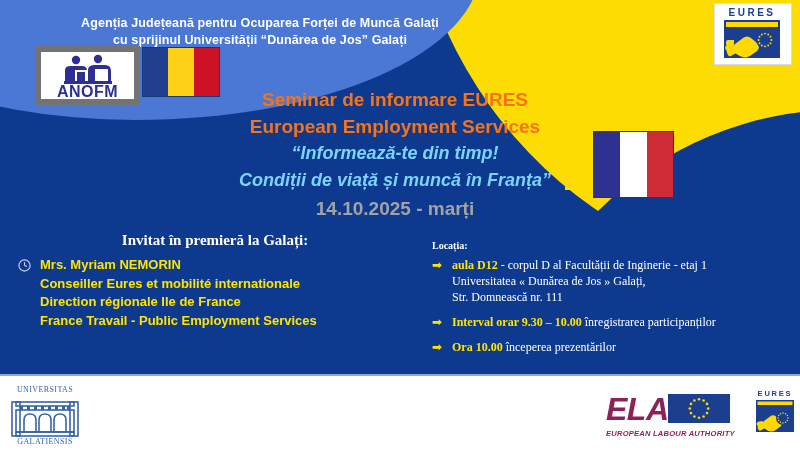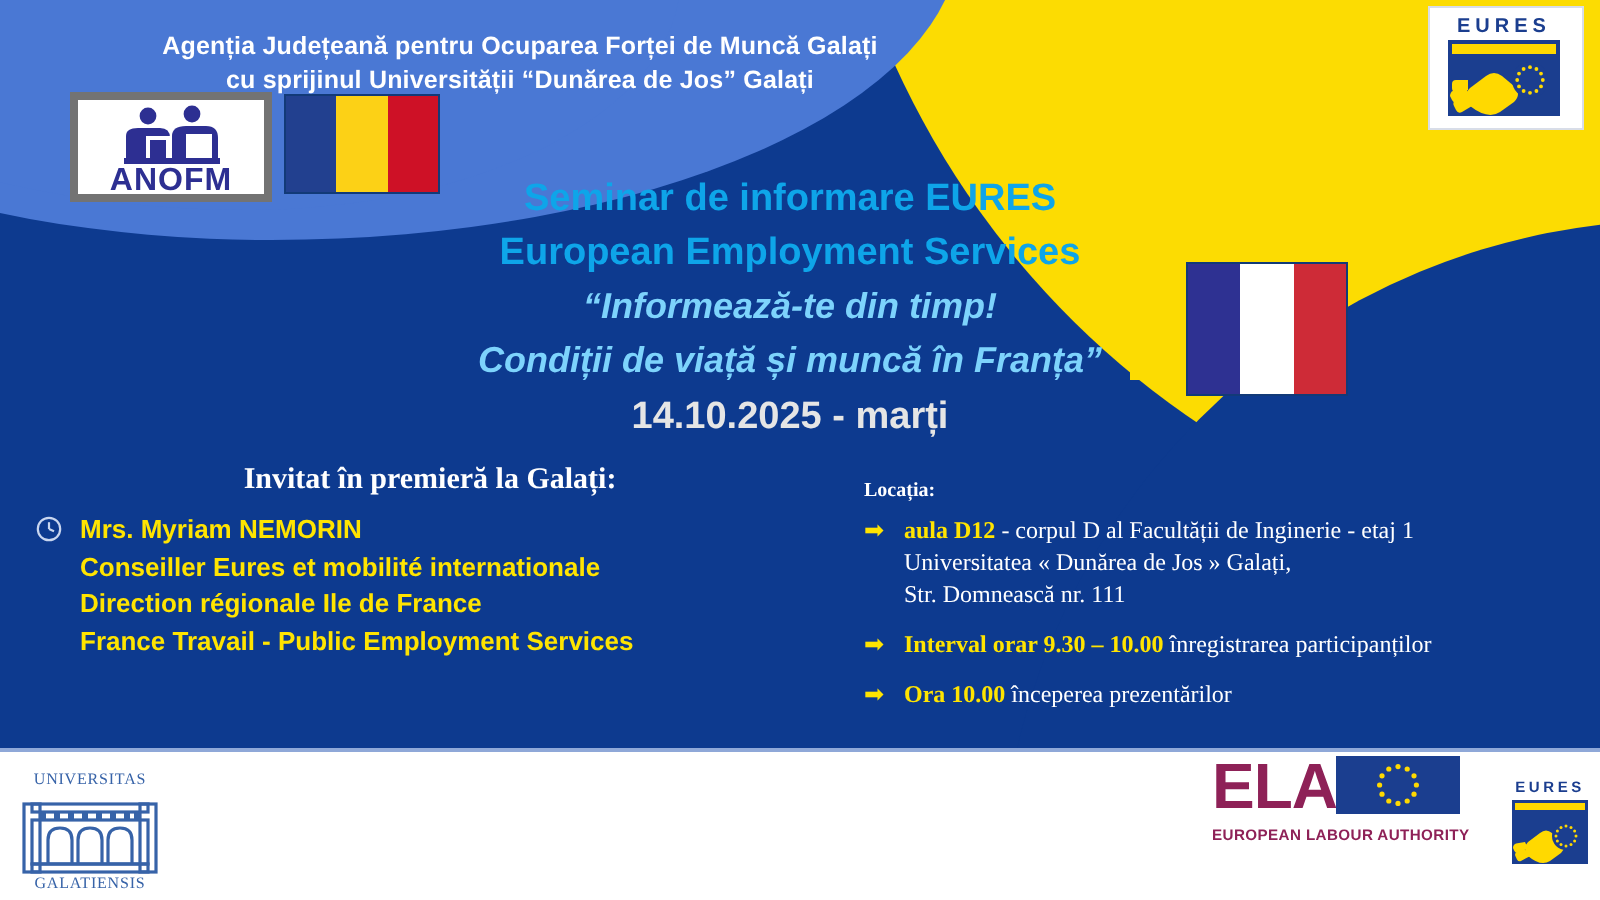--- a/index.html
+++ b/index.html
@@ -71,21 +71,21 @@
     font-size:12.5px;
     line-height:17px;
     letter-spacing:.1px;
     margin-top:11px;
   }
   
   .anofm{
     position:absolute;z-index:10;
     left:35px;top:46px;width:93px;height:47px;
     background:#ffffff;
-    border:4px solid #737373;
+    border:6px solid #737373;
     overflow:hidden;
   }
   .anofm svg{display:block;}
   .roflag{
     position:absolute;z-index:10;
     left:142px;top:47px;width:76px;height:48px;
     display:flex;border:1px solid #123a78;
   }
   .roflag i{display:block;height:100%;flex:1;}
   .frflag{
@@ -100,27 +100,27 @@
     background:#ffffff;
     border:1px solid #d8dde8;
   }
   
   .title-wrap{
     position:absolute;z-index:10;
     left:180px;top:86px;width:430px;
     text-align:center;
   }
   .t1,.t2{
-    color:#0ea5e9;font-weight:bold;font-size:19px;line-height:27px;
+    color:#f97316;font-weight:bold;font-size:19px;line-height:27px;
   }
   .t3,.t4{
     color:#7dd3fc;font-weight:bold;font-style:italic;font-size:18px;line-height:27px;
   }
   .t5{
-    color:#e5e5e5;font-weight:bold;font-size:19px;line-height:30px;
+    color:#a3a3a3;font-weight:bold;font-size:19px;line-height:30px;
   }
   
   .inv-head{
     position:absolute;z-index:10;left:20px;top:232px;width:390px;
     text-align:center;color:#ffffff;font-weight:bold;
     font-family:"Liberation Serif", serif;
     font-size:15px;
   }
   .inv-list{
     position:absolute;z-index:10;left:18px;top:256px;width:400px;
@@ -143,21 +143,21 @@
     font-family:"DejaVu Sans", sans-serif;
   }
   .loc-body{font-size:12px;line-height:16px;color:#ffffff;}
   .yel{color:#ffe400;font-weight:bold;}
   .loc-gap{height:7px;}
   
   .uni-logo{
     position:absolute;z-index:10;left:6px;bottom:2px;width:78px;height:68px;
   }
   .ela-logo{
-    position:absolute;z-index:10;left:604px;bottom:24px;width:132px;height:56px;
+    position:absolute;z-index:10;left:604px;bottom:8px;width:132px;height:56px;font-style:italic;
   }
   .eures-bot{
     position:absolute;z-index:10;left:752px;bottom:8px;width:46px;height:56px;
   }
   .txt-nowrap{white-space:nowrap;}
 </style>
 </head>
 <body>
 
 <div id="poster">

